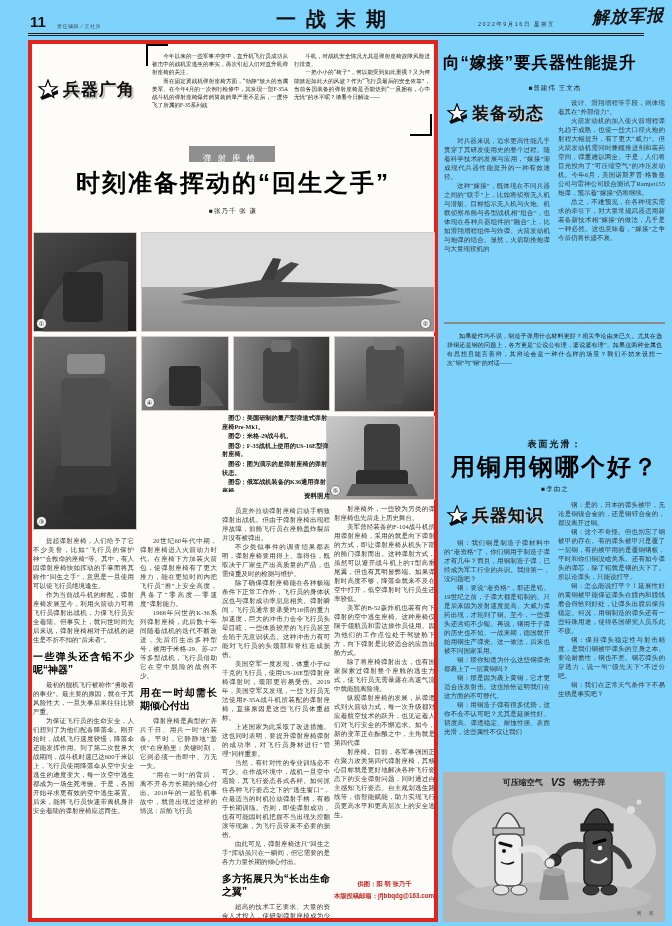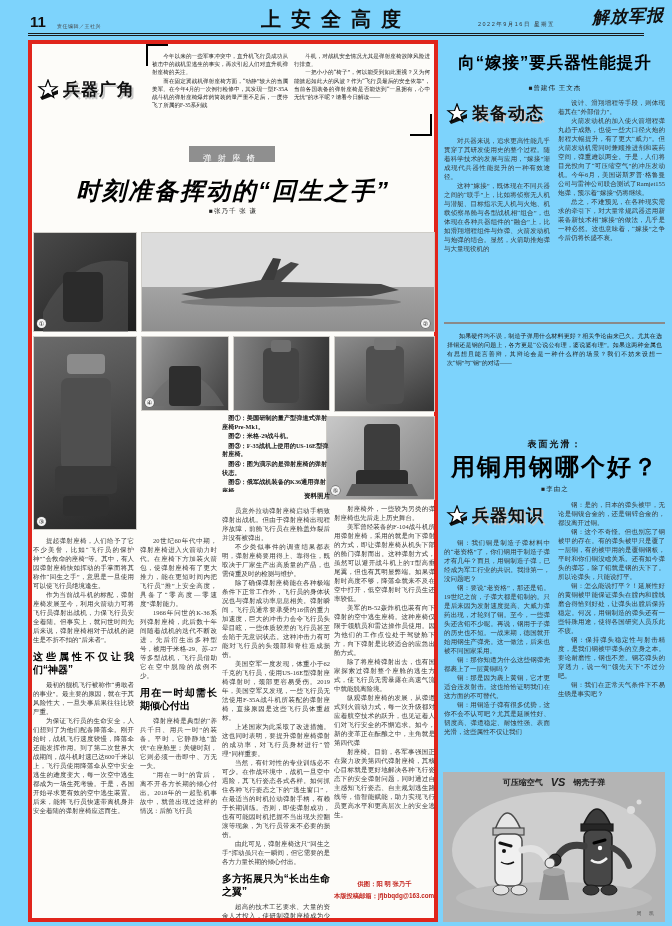--- a/index.html
+++ b/index.html
@@ -40,39 +40,39 @@
   text-align:justify;color:#373737;overflow:hidden;}
 .body-text p{text-indent:2em;}
 .col-heading{font-family:"Liberation Sans",sans-serif;font-weight:bold;font-size:10px;line-height:13px;
   color:#000;margin:6px 0 4px;text-indent:0;}
 .captions{font-family:"Liberation Serif",serif;font-size:6.2px;line-height:8.6px;font-weight:bold;
   color:#222;overflow:hidden;}
 .captions p{text-indent:1em;margin-bottom:1px;}
 .photo-credit{font-size:6.5px;font-weight:bold;text-align:right;color:#111;}
 .red-note{color:#c3241d;font-weight:bold;font-size:6.3px;text-align:center;}
 
-.headline2{font-size:16.5px;font-weight:bold;letter-spacing:1px;text-align:center;color:#000;}
+.headline2{font-size:16.5px;font-weight:bold;letter-spacing:1px;color:#000;}
 .headline3{font-size:24px;font-weight:bold;letter-spacing:2px;text-align:center;color:#000;}
 .kicker2{font-size:9px;font-weight:bold;text-align:center;letter-spacing:2px;color:#111;}
 .divider{border-top:2px solid #8a8a8a;}
 
 .cartoon{background:#b4b4b4;overflow:hidden;}
 .cartoon-head{display:flex;justify-content:center;align-items:center;gap:8px;margin-top:4px;
   font-weight:bold;font-size:8px;color:#222;}
 .cartoon-head .vs{font-style:italic;font-size:11px;letter-spacing:0;}
 .cartoon-sig{position:absolute;right:8px;bottom:6px;font-size:5px;color:#555;letter-spacing:3px;}
 </style>
 </head>
 <body>
 
 <div id="page">
 
   <div class="abs pagenum" style="left:30px;top:13px;">11</div>
   <div class="abs editor" style="left:57px;top:23px;">责任编辑／王社兴</div>
-  <div class="abs section-title" style="left:256px;top:6px;width:160px;">上安全高度</div>
+  <div class="abs section-title" style="left:256px;top:6px;width:160px;">一战末期</div>
   <div class="abs date" style="left:478px;top:21px;">2022年9月16日 星期五</div>
   <div class="abs masthead" style="left:592px;top:5px;">解放军报</div>
   <div class="abs header-rule" style="left:28px;top:33px;width:616px;"></div>
 
   <div class="abs red-box" style="left:28px;top:40px;width:410px;height:882px;"></div>
 
   <div class="abs badge" style="left:37px;top:78px;">
     <svg width="22" height="22" viewBox="0 0 22 22">
       <polygon points="3,18 21,11 21,15 5,21" fill="#111"></polygon>
       <polygon points="11,1 13.4,7.5 20,7.7 14.8,11.8 16.7,18.3 11,14.4 5.3,18.3 7.2,11.8 2,7.7 8.6,7.5" fill="#fff" stroke="#000" stroke-width="1.2"></polygon>
@@ -85,21 +85,21 @@
   <div class="abs intro-text" style="left:152px;top:52px;width:136px;height:82px;">
       <p>今年以来的一些军事冲突中，直升机飞行员成功从被击中的战机里逃生的事实，再次引起人们对直升机弹射座椅的关注。</p>
       <p>而在固定翼战机弹射座椅方面，“动静”较大的当属美军。在今年4月的一次例行检修中，其发现一型F-35A战斗机的弹射座椅爆炸药筒装药量严重不足后，一度停飞了所属的F-35系列战</p>
     </div>
   <div class="abs intro-text" style="left:294px;top:52px;width:136px;height:82px;">
       <p>斗机，对战机安全情况尤其是弹射座椅故障风险进行排查。</p>
       <p>一把小小的“椅子”，何以能受到如此重视？又为何能掀起如此大的风波？作为“飞行员最后的安全依靠”，当前各国装备的弹射座椅是否能达到“一旦拥有，心中无忧”的水平呢？请看今日解读——</p>
     </div>
 
   <div class="abs kicker" style="left:189px;top:146px;width:86px;height:16px;">弹射座椅</div>
-  <div class="abs headline" style="left:36px;top:175px;width:394px;font-style:italic;">时刻准备挥动的“回生之手”</div>
+  <div class="abs headline" style="left:36px;top:167px;width:394px;">时刻准备挥动的“回生之手”</div>
   <div class="abs byline" style="left:36px;top:207px;width:394px;">■张乃千  张  谦</div>
 
   <div class="photo" style="left:33px;top:232px;width:104px;height:100px;background:linear-gradient(140deg,#4a4a4a,#1d1d1d);">
     <svg width="104" height="100" viewBox="0 0 104 100">
       <path d="M10 80 Q40 20 95 30 L95 100 L10 100 Z" fill="#5c5c5c" opacity=".5"></path>
       <rect x="30" y="40" width="40" height="50" rx="5" fill="#2b2b2b"></rect>
     </svg>
     <span class="p-badge" style="left:4px;bottom:4px;">①</span>
   </div>
   <div class="photo" style="left:141px;top:232px;width:294px;height:100px;background:linear-gradient(#dcdcdc 55%,#a3a3a3 55%,#8e8e8e);">
@@ -154,21 +154,21 @@
       <p>图④：图为演示的是弹射座椅的弹射状态。</p>
       <p>图⑤：俄军战机装备的K36通用弹射座椅。</p>
     </div>
   <div class="abs photo-credit" style="left:222px;top:492px;width:108px;">资料照片</div>
 
   <div class="abs body-text" style="left:33px;top:536px;width:101px;height:382px;">
     <div>
         <p>提起弹射座椅，人们给予了它不少美誉，比如“飞行员的保护神”“会救命的座椅”等。其中，有人因弹射座椅快如挥动的手掌而将其称作“回生之手”，意思是一旦使用可以使飞行员绝境逢生。</p>
         <p>作为当前战斗机的标配，弹射座椅发展至今，利用火箭动力可将飞行员弹射出战机，力保飞行员安全着陆。但事实上，就问世时间先后来说，弹射座椅相对于战机的诞生是不折不扣的“后来者”。</p>
       </div>
-    <h3 class="col-heading">这些属性不仅让我们“神器”</h3>
+    <h3 class="col-heading">一些弹头还含铅不少呢“神器”</h3>
     <div>
         <p>最初的舰机飞行被称作“勇敢者的事业”。最主要的原因，就在于其风险性大，一旦失事后果往往比较严重。</p>
         <p>为保证飞行员的生命安全，人们想到了为他们配备降落伞。刚开始时，战机飞行速度较慢，降落伞还能发挥作用。到了第二次世界大战期间，战斗机时速已达600千米以上，飞行员使用降落伞从空中安全逃生的难度变大，每一次空中逃生都成为一场生死考验。于是，各国开始寻求更有效的空中逃生装置。后来，能将飞行员快速带离机身并安全着陆的弹射座椅应运而生。</p>
       </div>
   </div>
   <div class="abs body-text" style="left:140px;top:536px;width:77px;height:382px;">
     <div>
         <p>20世纪60年代中期，弹射座椅进入火箭动力时代。在座椅下方加装火箭包，使弹射座椅有了更大推力，能在更短时间内把飞行员“推”上安全高度，具备了“零高度—零速度”弹射能力。</p>
         <p>1966年问世的K-36系列弹射座椅，此后数十年间随着战机的迭代不断改进，先后衍生出多种型号，被用于米格-29、苏-27等多型战机，飞行员借助它在空中脱险的战例不少。</p>
       </div>

